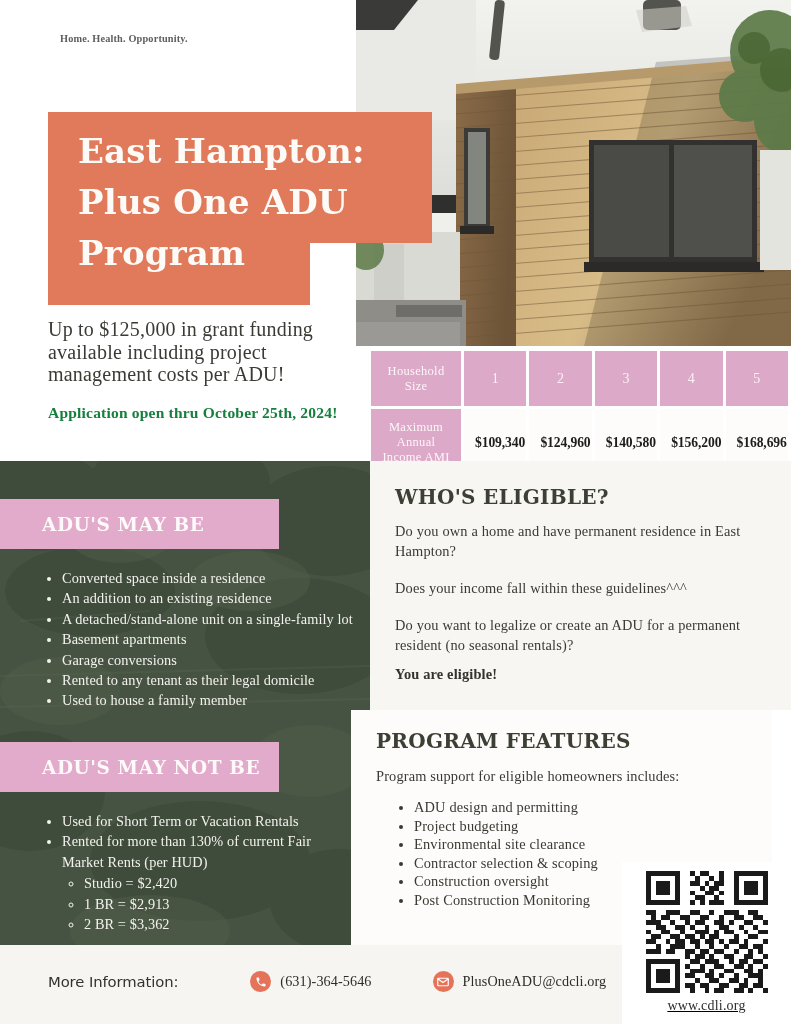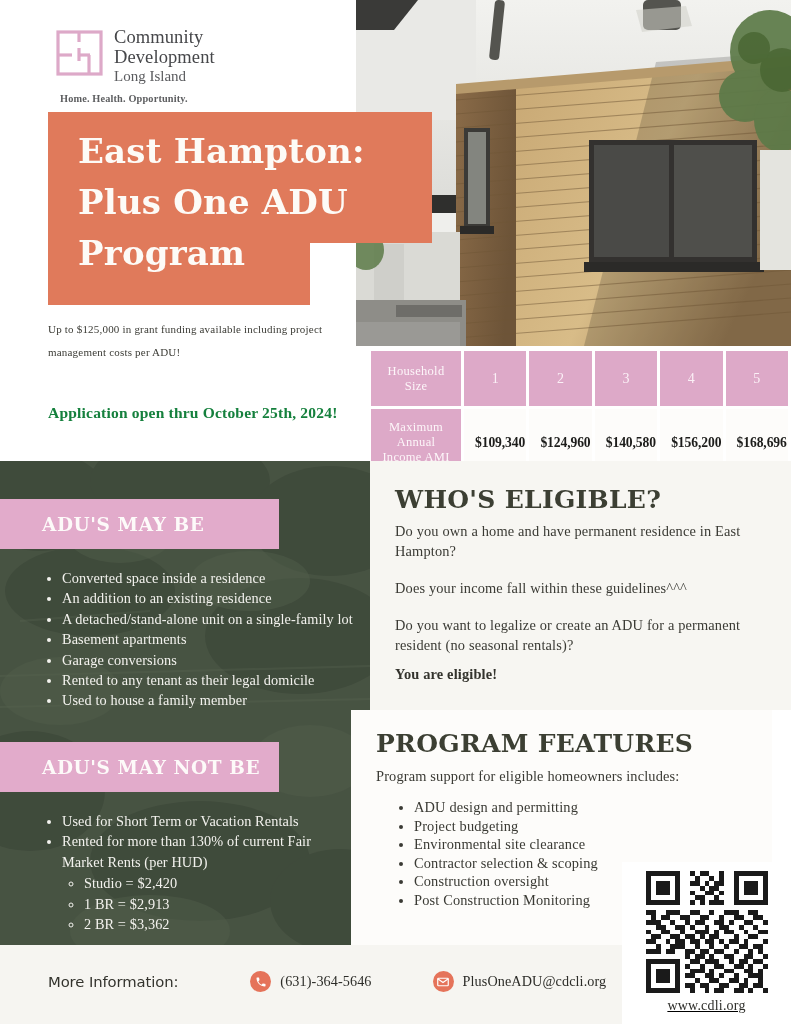--- a/index.html
+++ b/index.html
@@ -88,21 +88,21 @@
     letter-spacing: .2px;
     z-index: 5;
   }
 
   
   .grant-text {
     position: absolute;
     left: 48px; top: 318px;
     width: 300px;
     font-family: "Liberation Serif", serif;
-    font-size: 11px;
+    font-size: 20px;
     line-height: 22.5px;
     color: #3b3b35;
     letter-spacing: .2px;
   }
   .app-open {
     position: absolute;
     left: 48px; top: 402px;
     width: 300px;
     font-family: "Liberation Serif", serif;
     font-weight: bold;
@@ -210,21 +210,21 @@
   }
   .features-sec {
     position: absolute;
     left: 351px; top: 710px;
     width: 421px; height: 235px;
     background: #fdfcfa;
   }
   .sec-head {
     font-family: "DejaVu Serif", "Liberation Serif", serif;
     font-weight: bold;
-    font-size: 25px;
+    font-size: 20px;
     letter-spacing: .3px;
     color: #3c3f33;
   }
   .sec-body {
     font-family: "Liberation Serif", serif;
     font-size: 14.4px;
     line-height: 20px;
     color: #3a3a34;
     letter-spacing: .15px;
   }
@@ -381,39 +381,20 @@
       <g fill="#5c7a48" opacity=".85">
         <ellipse cx="10" cy="250" rx="18" ry="20"></ellipse>
       </g>
       <rect x="0" y="300" width="110" height="46" fill="#8e8d88"></rect>
       <rect x="40" y="305" width="66" height="12" fill="#6e6d69"></rect>
       <rect x="0" y="322" width="104" height="24" fill="#9a9995"></rect>
     </svg>
   </div>
 
   <div class="logo-block">
-    <div class="logo-row">
-      <div class="logo-mark">
-        <svg viewBox="0 0 47 50">
-          <g fill="none" stroke="#dda9c8" stroke-width="3.2">
-            <rect x="2" y="4" width="43" height="42"></rect>
-            <line x1="23" y1="4" x2="23" y2="14"></line>
-            <line x1="23" y1="20" x2="23" y2="33"></line>
-            <line x1="2" y1="27" x2="16" y2="27"></line>
-            <line x1="22" y1="27" x2="34" y2="27"></line>
-            <line x1="33" y1="27" x2="33" y2="46"></line>
-          </g>
-        </svg>
-      </div>
-      <div class="logo-words">
-        <div class="logo-l1">Community</div>
-        <div class="logo-l2">Development</div>
-        <div class="logo-l3">Long Island</div>
-      </div>
-    </div>
     <div class="logo-tag">Home. Health. Opportunity.</div>
   </div>
 
   <div class="headline-wide"></div>
   <div class="headline-narrow"></div>
   <div class="headline-text">
     <div>East Hampton:</div>
     <div>Plus One ADU</div>
     <div>Program</div>
   </div>

